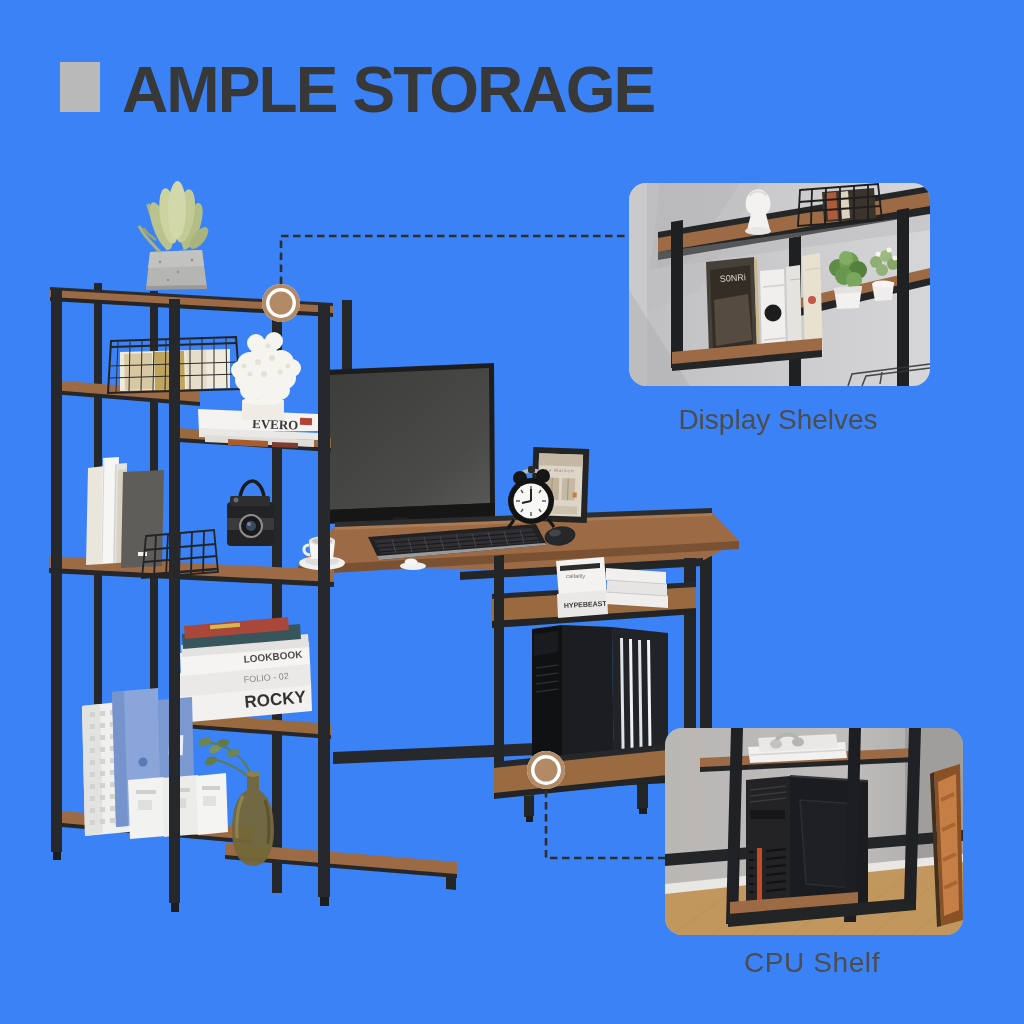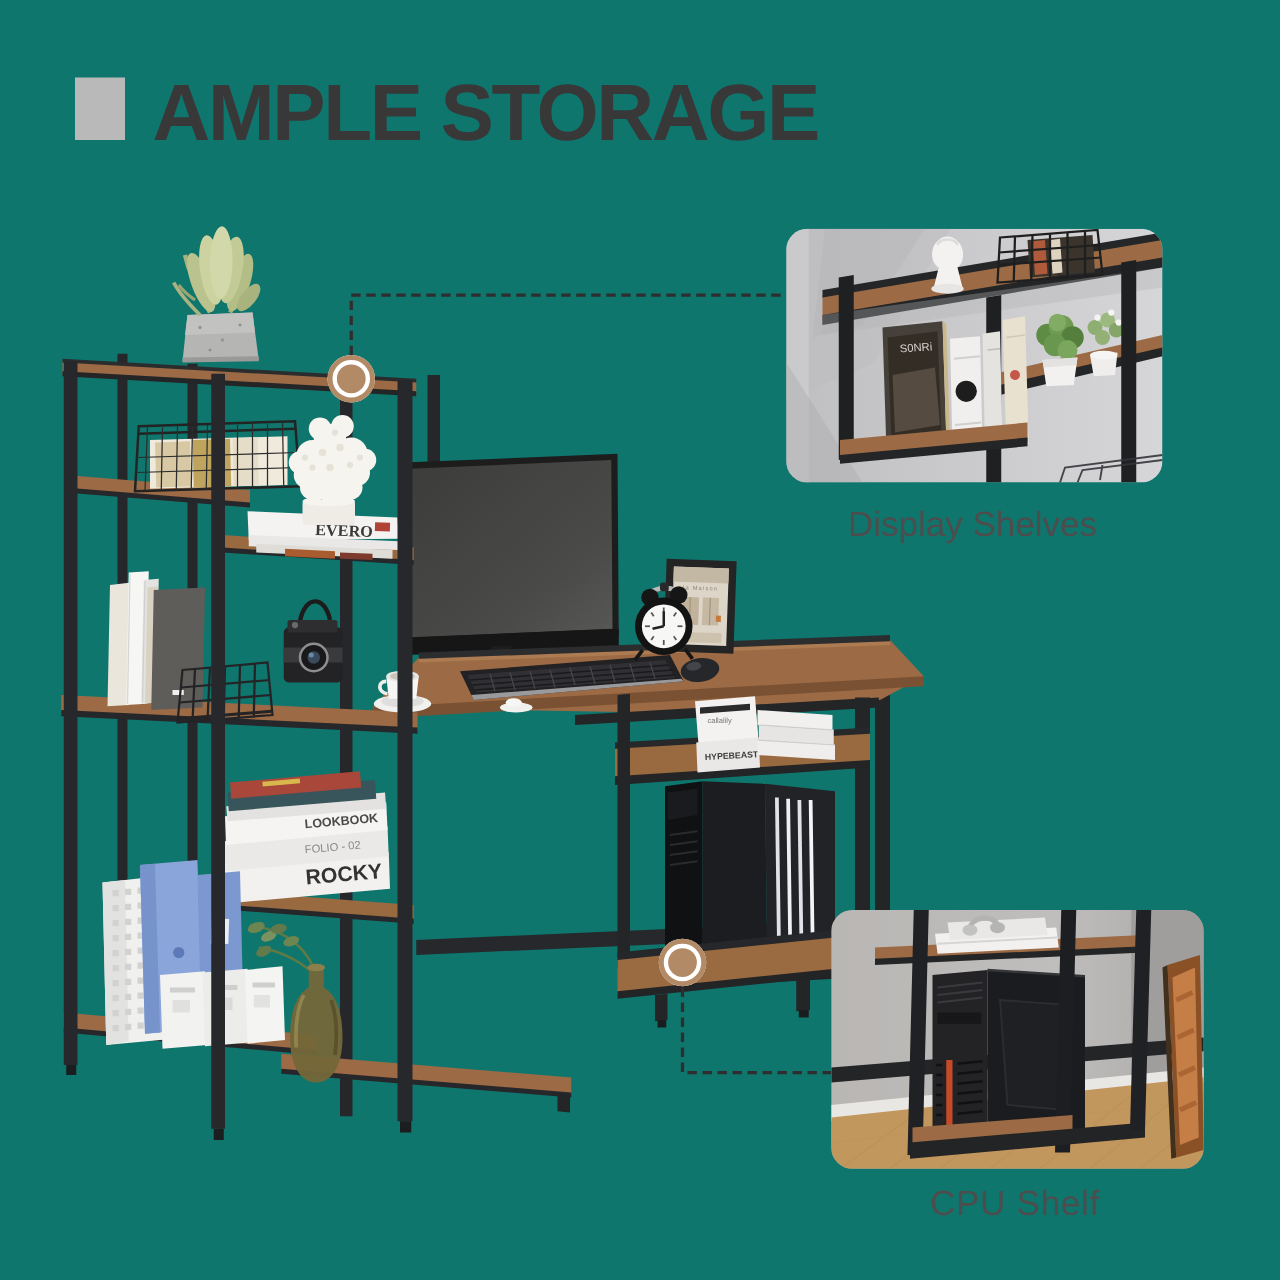--- a/index.html
+++ b/index.html
@@ -1,16 +1,16 @@
 <!DOCTYPE html>
 <html><head>
 <meta charset="utf-8">
 <style>
 html,body{margin:0;padding:0;background:#ffffff}
-.page{position:relative;width:1024px;height:1024px;background:#0f766e;font-family:"Liberation Sans",sans-serif;overflow:hidden}
+.page{position:relative;width:1024px;height:1024px;background:#3b82f6;font-family:"Liberation Sans",sans-serif;overflow:hidden}
 .page svg{position:absolute;top:0;left:0;display:block}
 </style>
 </head>
 <body>
 <div class="page">
 <svg width="1024" height="1024" viewBox="0 0 1024 1024">
 <defs>
 <linearGradient id="wallg1" x1="0" y1="0" x2="1" y2="0">
 <stop offset="0" stop-color="#bfbfc1"></stop>
           <stop offset="0.55" stop-color="#cccccf"></stop>

